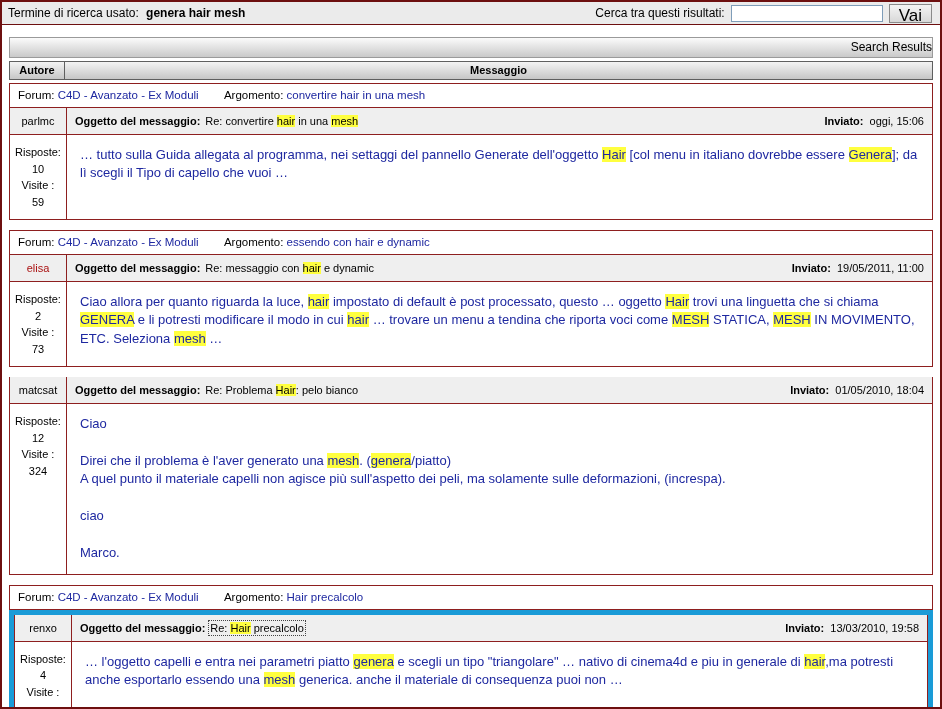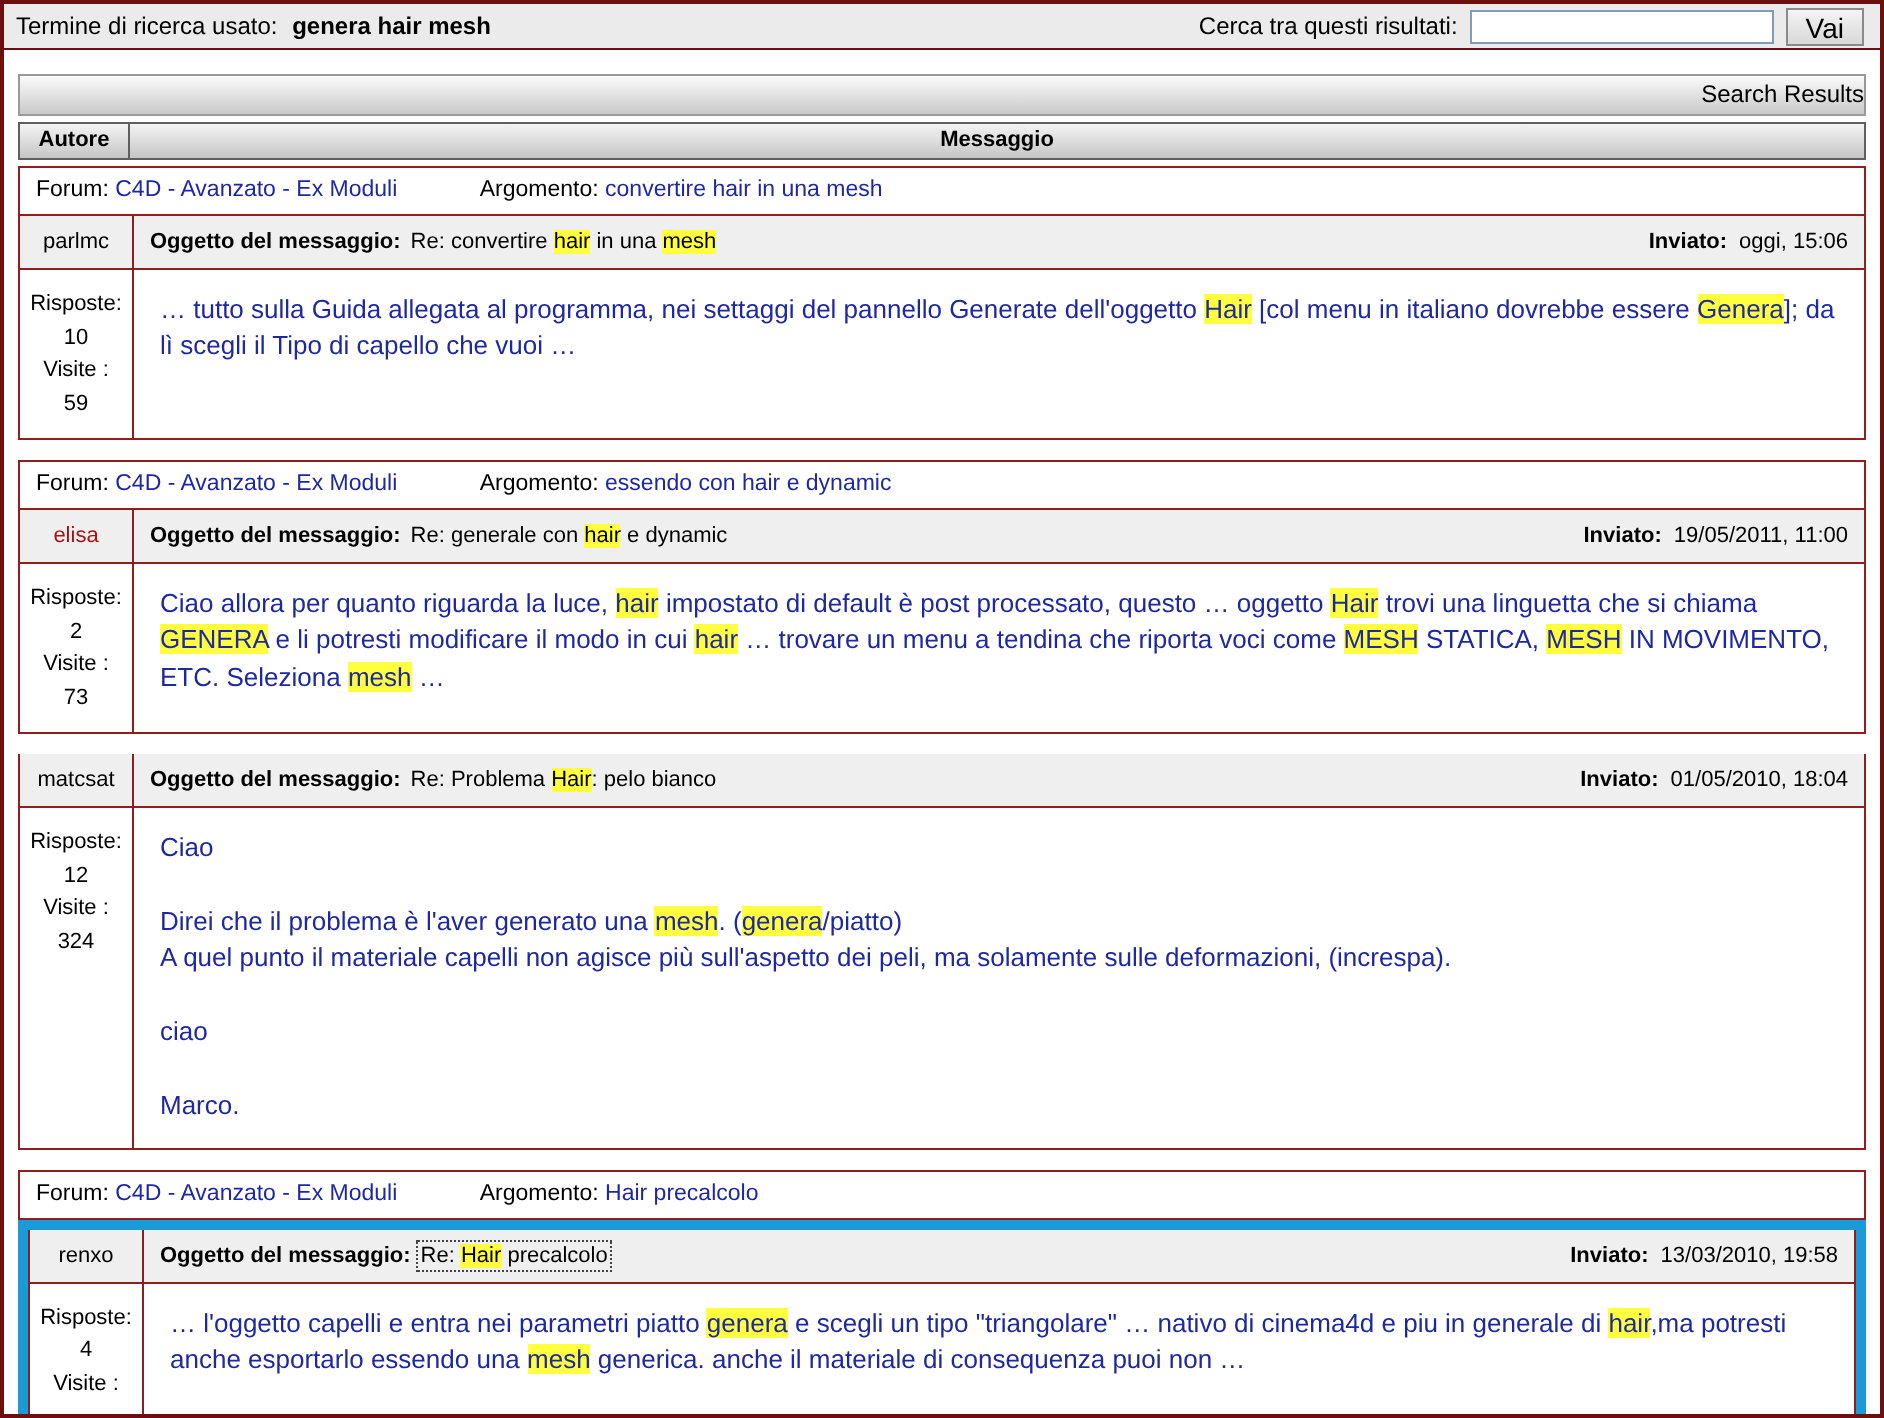--- a/index.html
+++ b/index.html
@@ -33,21 +33,21 @@
   }
   .topbar-left b { margin-left: 4px; text-align: right; }
   .topbar-right { display: flex; align-items: center; gap: 6px; }
   .topbar-right input {
     width: 152px; height: 17px;
     border: 1px solid #7f9db9;
     font-size: 11px; padding: 0 3px;
     font-family: "Liberation Sans", sans-serif;
   }
   .topbar-right button {
-    font-size: 14px; height: 19px; padding: 1px 9px;
+    font-size: 17px; height: 19px; padding: 1px 9px;
     background: linear-gradient(#f4f4f4, #d8d8d8);
     border: 1px solid #8a8a8a;
     font-family: "Liberation Sans", sans-serif;
     cursor: pointer;
   }
   
   .results-title {
     margin: 12px 7px 0;
     text-align: right;
     font-size: 12px;
@@ -69,21 +69,21 @@
   .table-head > div + div { border-left: none; }
   
   #results .block { margin: 3px 7px 10px; }
   .forum-row {
     border: 1px solid var(--maroon);
     padding: 5px 8px 6px;
     font-size: 11.5px;
   }
   .forum-row .lbl { color: #000; }
   .forum-row a { color: var(--navy); text-decoration: none; cursor: pointer; }
-  .forum-row .topic-lbl { margin-left: 38px; }
+  .forum-row .topic-lbl { margin-left: 22px; }
   .post-wrap { border: 0 solid transparent; }
   .post-wrap.selected { border: 5px solid var(--sel); }
   .post-grid {
     display: grid; grid-template-columns: 56px 1fr;
     border: 1px solid var(--maroon);
     border-top: none;
     background: #fff;
   }
   .author-cell {
     grid-column: 1; grid-row: 1;
@@ -184,21 +184,21 @@
       <span class="lbl">Forum:</span>
       <a class="forum-link">C4D - Avanzato - Ex Moduli</a>
       <span class="lbl topic-lbl">Argomento:</span>
       <a class="topic-link">essendo con hair e dynamic</a>
     </div>
     <div class="post-wrap">
       <div class="post-grid">
         <div class="author-cell" style="color: rgb(170, 17, 17);">elisa</div>
         <div class="subject-cell">
           <div class="subject-left">
-            <span class="subject-label">Oggetto del messaggio:</span><a class="subject-text"><span>Re: generale con </span><span class="hl">hair</span><span> e dynamic</span></a>
+            <span class="subject-label">Oggetto del messaggio:</span><a class="subject-text"><span>Re: messaggio con </span><span class="hl">hair</span><span> e dynamic</span></a>
           </div>
           <span class="sent">
             <b>Inviato:</b><span> 19/05/2011, 11:00</span>
           </span>
         </div>
         <div class="stats-cell">
           <div>Risposte:</div>
           <div>2</div>
           <div>Visite :</div>
           <div>73</div>

